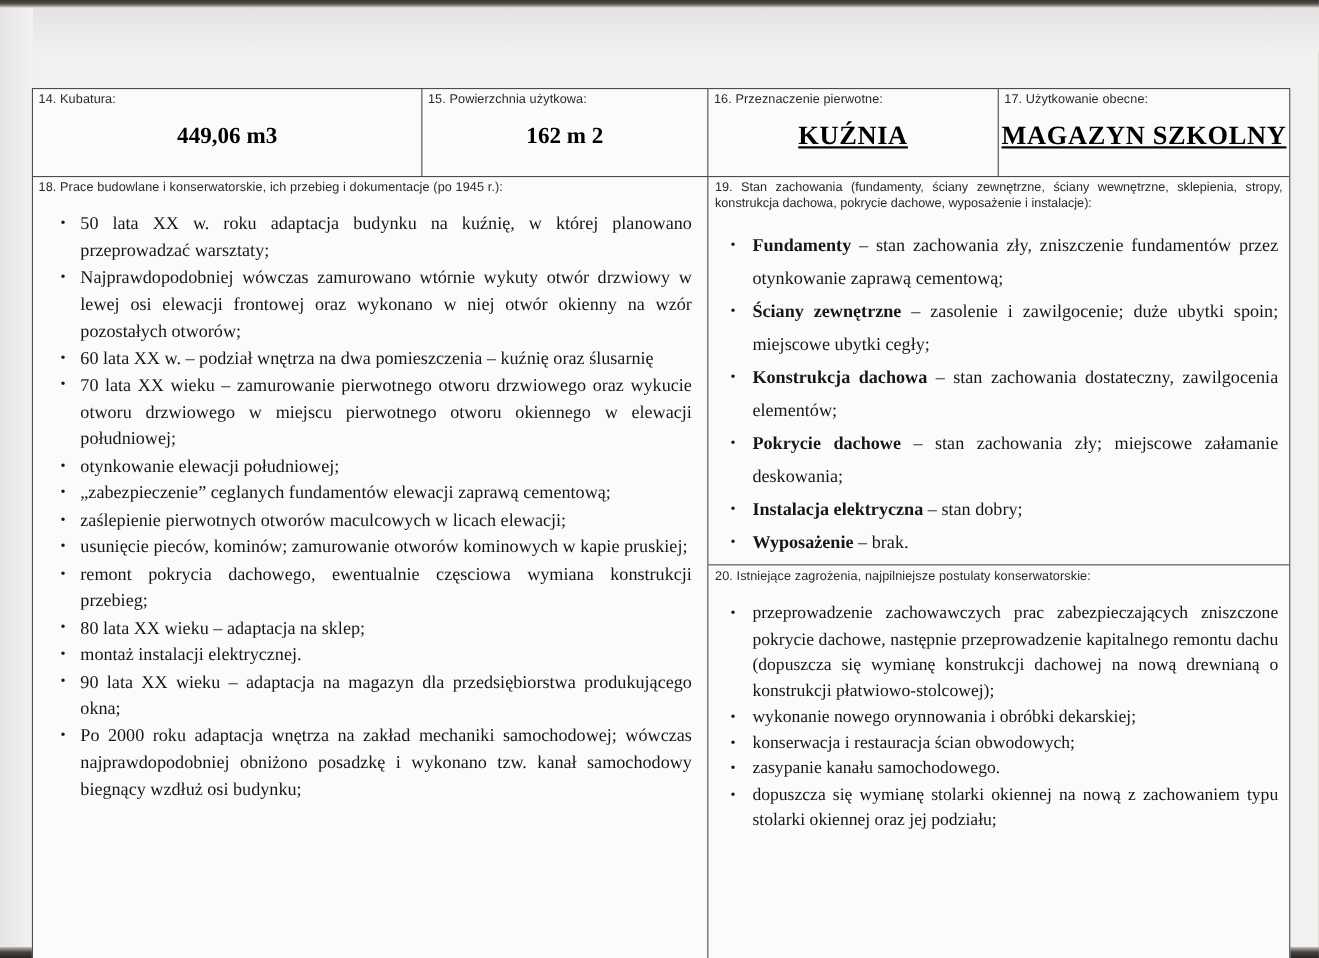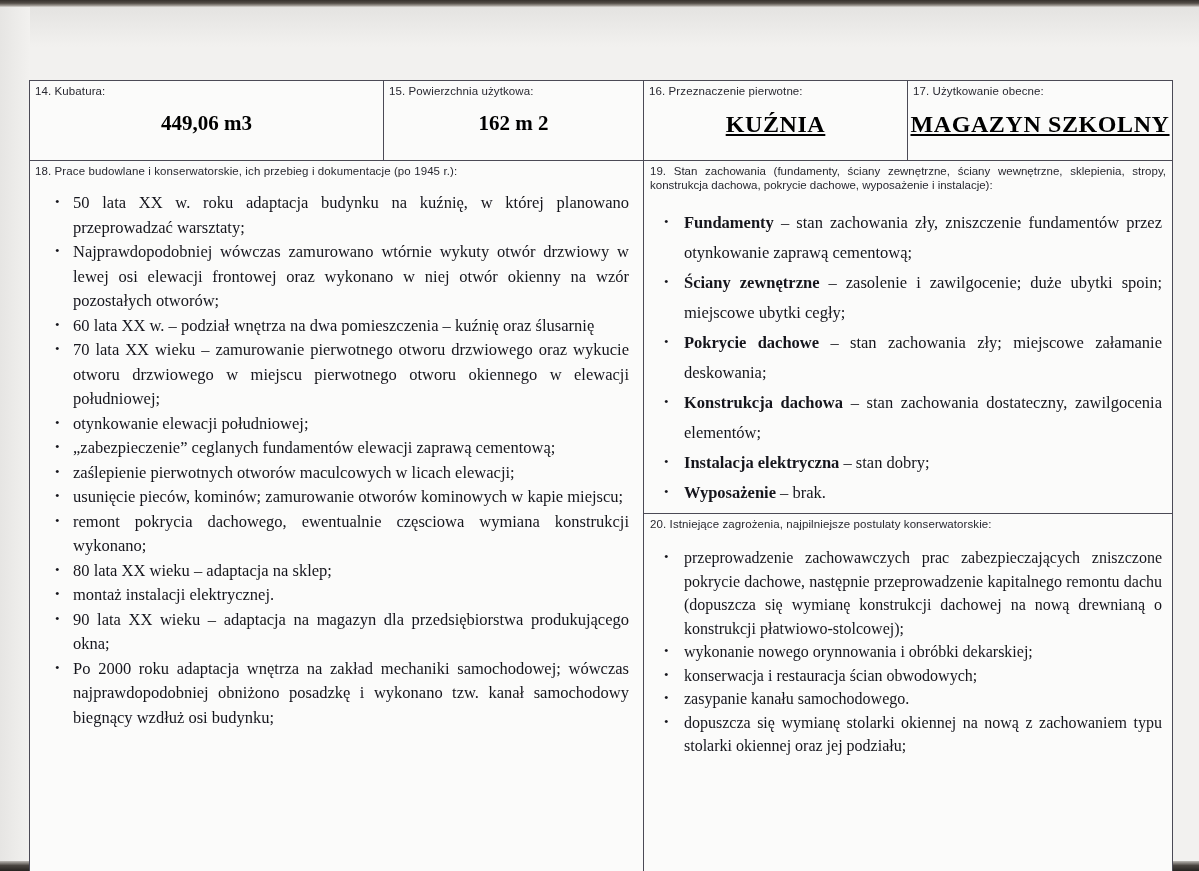--- a/index.html
+++ b/index.html
@@ -264,38 +264,38 @@
       <div id="col-left">
         <div class="cell-label">18. Prace budowlane i konserwatorskie, ich przebieg i dokumentacje (po 1945 r.):</div>
         <ul class="doc-list" id="list18">
             <li>50 lata XX w. roku adaptacja budynku na kuźnię, w której planowano przeprowadzać warsztaty;</li>
             <li>Najprawdopodobniej wówczas zamurowano wtórnie wykuty otwór drzwiowy w lewej osi elewacji frontowej oraz wykonano w niej otwór okienny na wzór pozostałych otworów;</li>
             <li>60 lata XX w. – podział wnętrza na dwa pomieszczenia – kuźnię oraz ślusarnię</li>
             <li>70 lata XX wieku – zamurowanie pierwotnego otworu drzwiowego oraz wykucie otworu drzwiowego w miejscu pierwotnego otworu okiennego w elewacji południowej;</li>
             <li>otynkowanie elewacji południowej;</li>
             <li>„zabezpieczenie” ceglanych fundamentów elewacji zaprawą cementową;</li>
             <li>zaślepienie pierwotnych otworów maculcowych w licach elewacji;</li>
-            <li>usunięcie pieców, kominów; zamurowanie otworów kominowych w kapie miejscu;</li>
-            <li>remont pokrycia dachowego, ewentualnie częsciowa wymiana konstrukcji wykonano;</li>
+            <li>usunięcie pieców, kominów; zamurowanie otworów kominowych w kapie pruskiej;</li>
+            <li>remont pokrycia dachowego, ewentualnie częsciowa wymiana konstrukcji przebieg;</li>
             <li>80 lata XX wieku – adaptacja na sklep;</li>
             <li>montaż instalacji elektrycznej.</li>
             <li>90 lata XX wieku – adaptacja na magazyn dla przedsiębiorstwa produkującego okna;</li>
             <li>Po 2000 roku adaptacja wnętrza na zakład mechaniki samochodowej; wówczas najprawdopodobniej obniżono posadzkę i wykonano tzw. kanał samochodowy biegnący wzdłuż osi budynku;</li>
           </ul>
       </div>
 
       <div id="col-right">
 
         <div id="sec19">
           <div class="cell-label-wrap">19. Stan zachowania (fundamenty, ściany zewnętrzne, ściany wewnętrzne, sklepienia, stropy, konstrukcja dachowa, pokrycie dachowe, wyposażenie i instalacje):</div>
           <ul class="doc-list" id="list19">
               <li><b>Fundamenty</b><span> – stan zachowania zły, zniszczenie fundamentów przez otynkowanie zaprawą cementową;</span></li>
               <li><b>Ściany zewnętrzne</b><span> – zasolenie i zawilgocenie; duże ubytki spoin; miejscowe ubytki cegły;</span></li>
+              <li><b>Konstrukcja dachowa</b><span> – stan zachowania dostateczny, zawilgocenia elementów;</span></li>
               <li><b>Pokrycie dachowe</b><span> – stan zachowania zły; miejscowe załamanie deskowania;</span></li>
-              <li><b>Konstrukcja dachowa</b><span> – stan zachowania dostateczny, zawilgocenia elementów;</span></li>
               <li><b>Instalacja elektryczna</b><span> – stan dobry;</span></li>
               <li><b>Wyposażenie</b><span> – brak.</span></li>
             </ul>
         </div>
 
         <div id="sec20">
           <div class="cell-label">20. Istniejące zagrożenia, najpilniejsze postulaty konserwatorskie:</div>
           <ul class="doc-list" id="list20">
               <li>przeprowadzenie zachowawczych prac zabezpieczających zniszczone pokrycie dachowe, następnie przeprowadzenie kapitalnego remontu dachu (dopuszcza się wymianę konstrukcji dachowej na nową drewnianą o konstrukcji płatwiowo-stolcowej);</li>
               <li>wykonanie nowego orynnowania i obróbki dekarskiej;</li>

